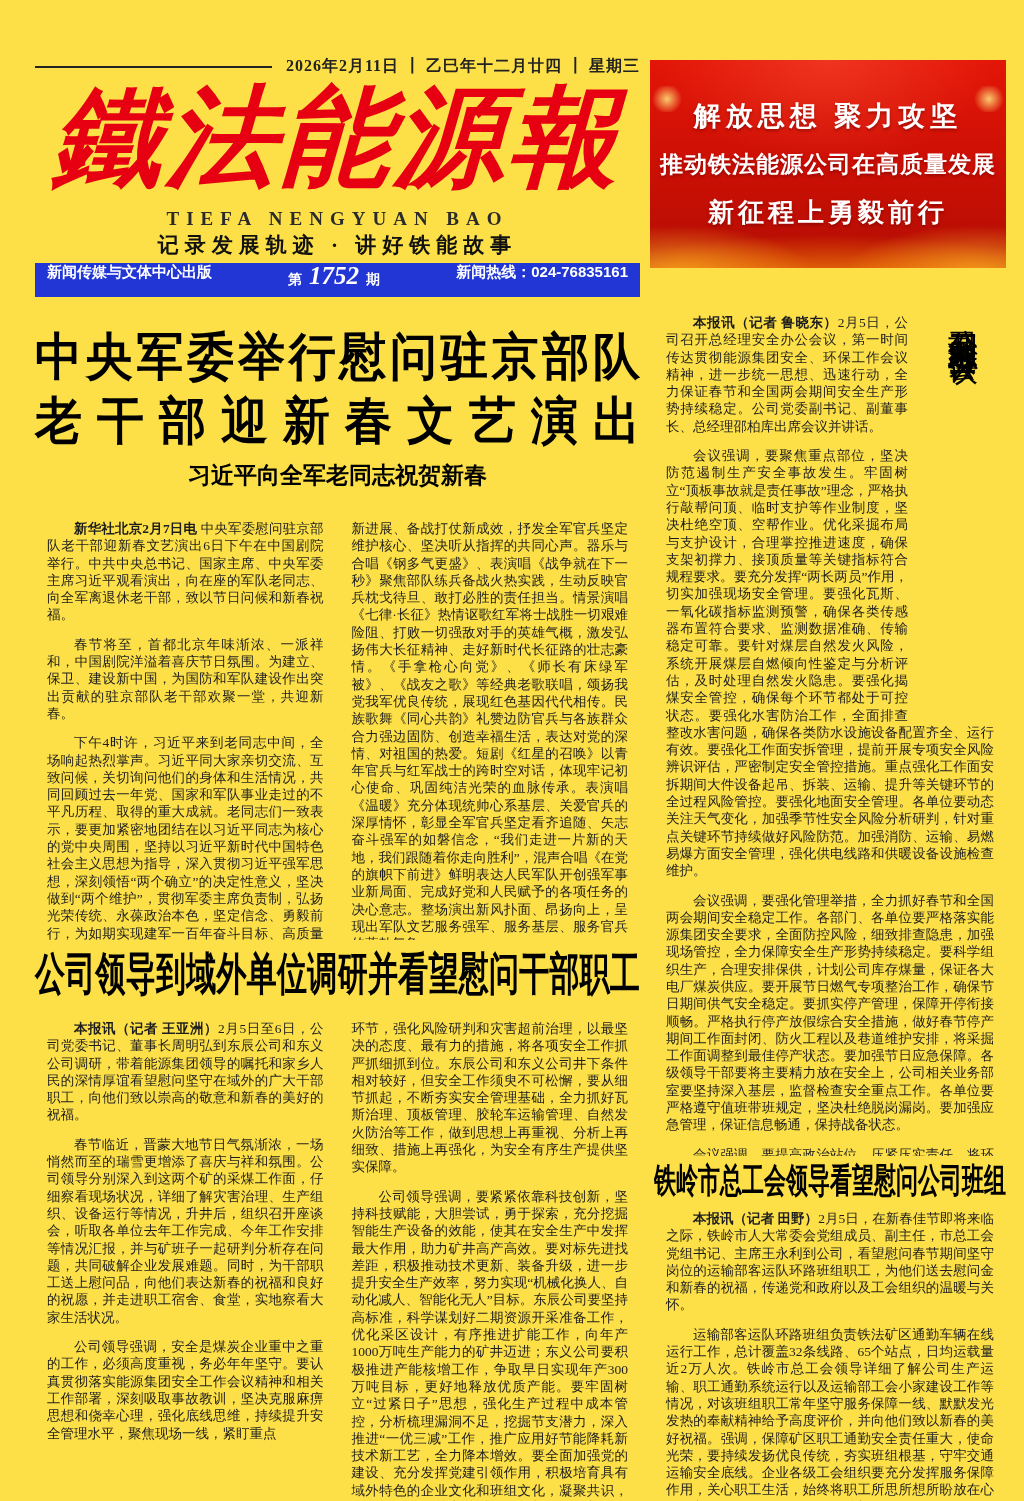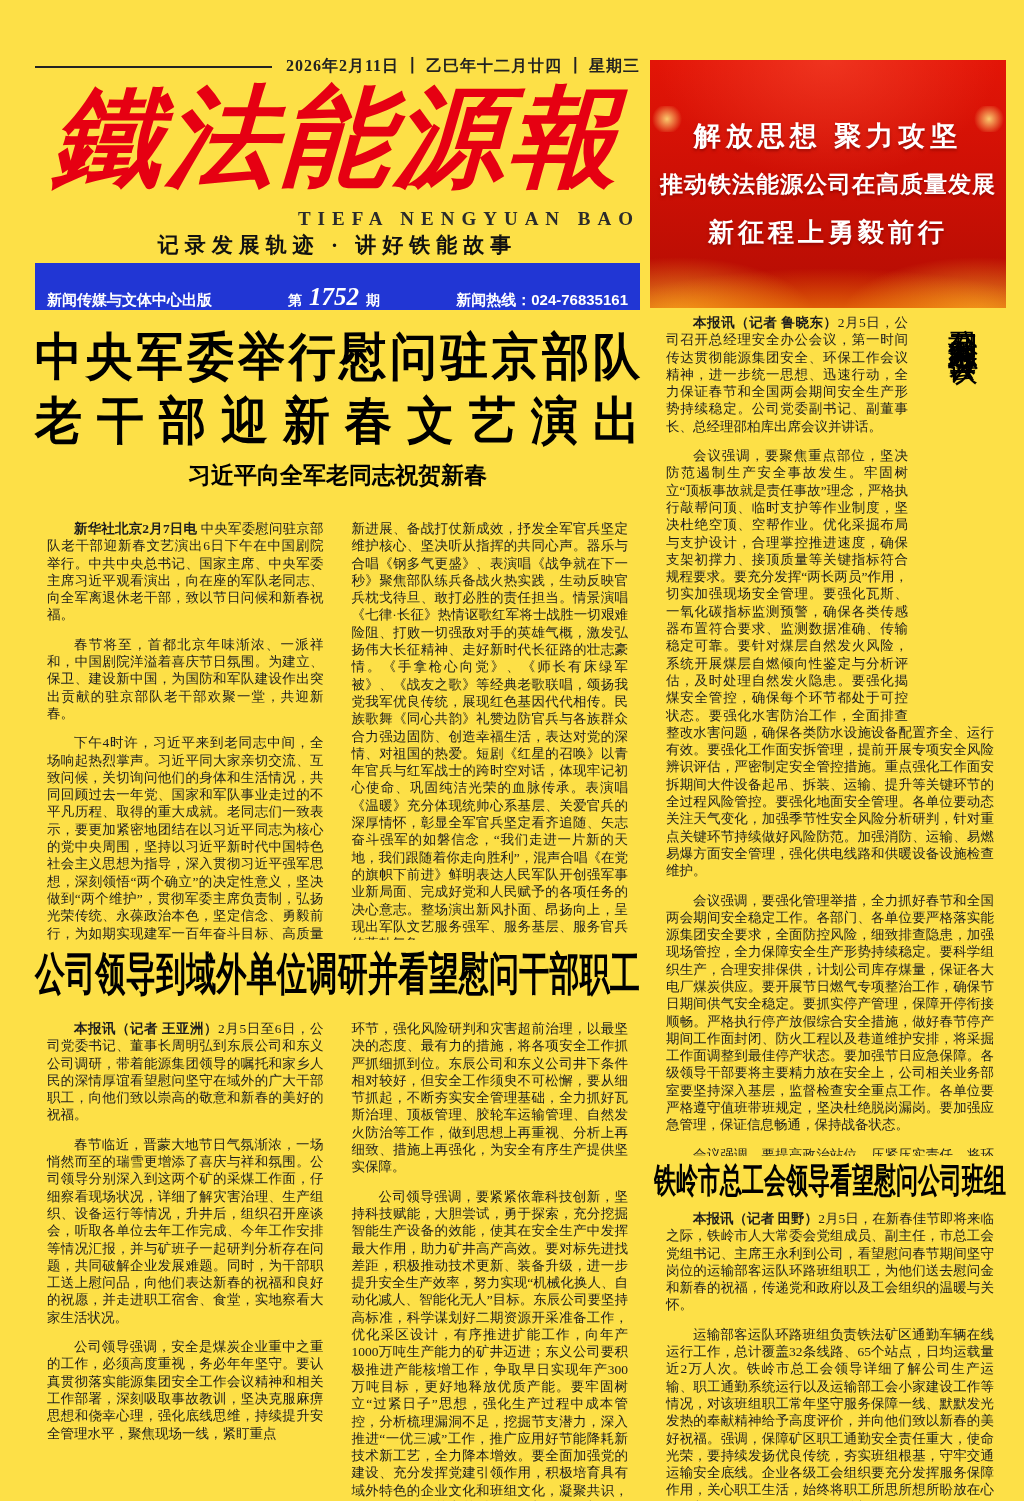--- a/index.html
+++ b/index.html
@@ -9,34 +9,34 @@
   
   .dateline{position:absolute;top:56px;left:35px;width:605px;display:flex;align-items:center;
             font-family:"Liberation Serif",serif;font-size:16px;font-weight:bold;color:#222;}
   .date-rule{flex:1;height:0;border-top:2px solid #222;margin-right:14px;}
   .date-text{white-space:nowrap;letter-spacing:1px;}
 
   
   .masthead-title{position:absolute;top:72px;left:35px;width:605px;text-align:center;
        font-family:"Liberation Serif","DejaVu Serif",serif;font-weight:bold;font-style:italic;
        font-size:110px;line-height:132px;color:#e60012;letter-spacing:4px;transform:skewX(-2deg);}
-  .masthead-en{position:absolute;top:208px;left:35px;width:605px;text-align:right;
+  .masthead-en{position:absolute;top:208px;left:35px;width:605px;text-align:center;
        font-family:"Liberation Serif",serif;font-size:19px;font-weight:bold;letter-spacing:7px;color:#2b2b2b;}
   .masthead-slogan{position:absolute;top:231px;left:35px;width:605px;text-align:center;
        font-family:"Liberation Serif",serif;font-size:21px;font-weight:bold;letter-spacing:6px;color:#111;}
 
   
-  .bluebar{position:absolute;top:263px;left:35px;width:605px;height:47px;background:#2136d4;
-       display:flex;align-items:flex-end;justify-content:space-between;box-sizing:border-box;padding:0 12px;
+  .bluebar{position:absolute;top:263px;left:35px;width:605px;height:34px;background:#2136d4;
+       display:flex;align-items:flex-start;justify-content:space-between;box-sizing:border-box;padding:0 12px;
        color:#fff;font-family:"Liberation Sans","DejaVu Sans",sans-serif;font-size:15px;font-weight:bold;}
   .issue{display:flex;align-items:baseline;gap:7px;font-size:14px;}
   .issue-num{font-size:25px;font-style:italic;font-family:"Liberation Serif",serif;line-height:1;}
 
   
-  .banner{position:absolute;top:60px;left:650px;width:356px;height:248px;box-sizing:border-box;
+  .banner{position:absolute;top:60px;left:650px;width:356px;height:208px;box-sizing:border-box;
       display:flex;flex-direction:column;justify-content:center;align-items:center;gap:15px;
       background:
         radial-gradient(130% 55% at 50% 118%, rgba(255,214,80,.95) 0%, rgba(255,150,10,.55) 34%, rgba(255,150,10,0) 62%),
         radial-gradient(55% 35% at 8% 104%, rgba(255,190,40,.85), rgba(255,190,40,0) 70%),
         radial-gradient(55% 35% at 92% 104%, rgba(255,190,40,.85), rgba(255,190,40,0) 70%),
         radial-gradient(80% 80% at 50% 0%, rgba(255,90,60,.45), rgba(255,90,60,0) 60%),
         linear-gradient(180deg,#e31507 0%,#cf1005 45%,#b30d03 100%);
       color:#fff;font-family:"Liberation Sans","DejaVu Sans",sans-serif;font-weight:bold;
       text-shadow:0 2px 3px rgba(110,0,0,.55);}
   .banner .b1{font-size:27px;letter-spacing:5px;position:relative;}

